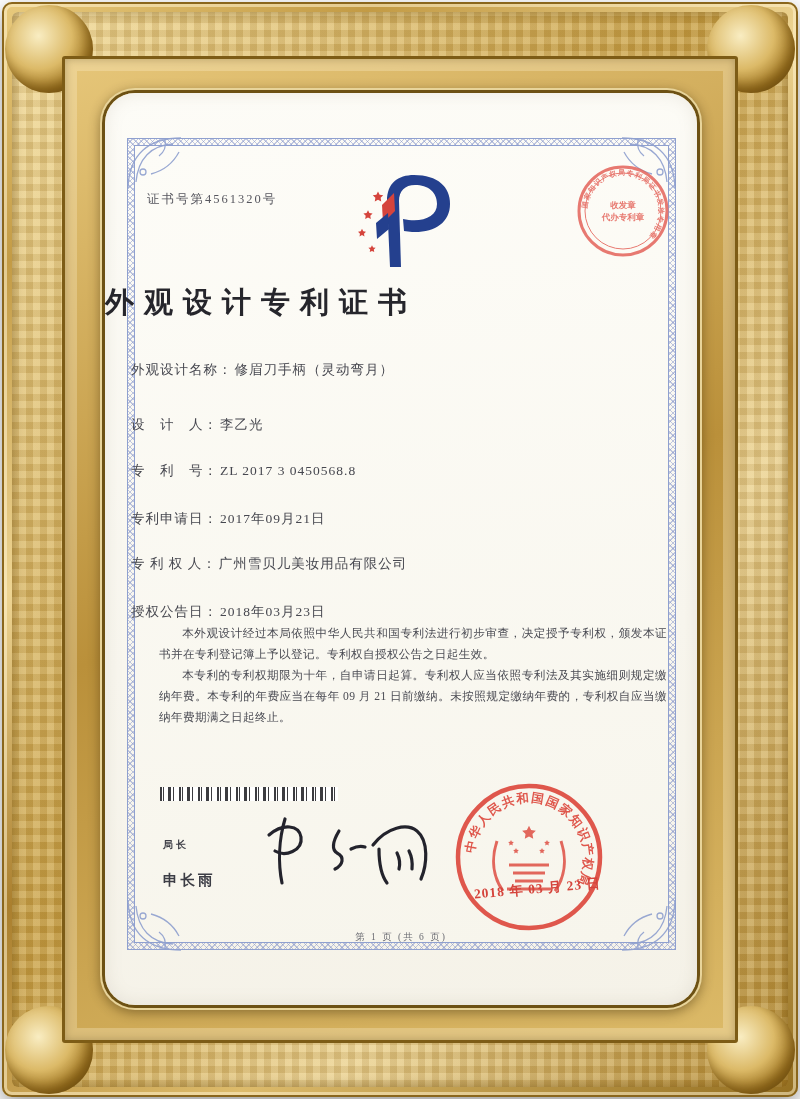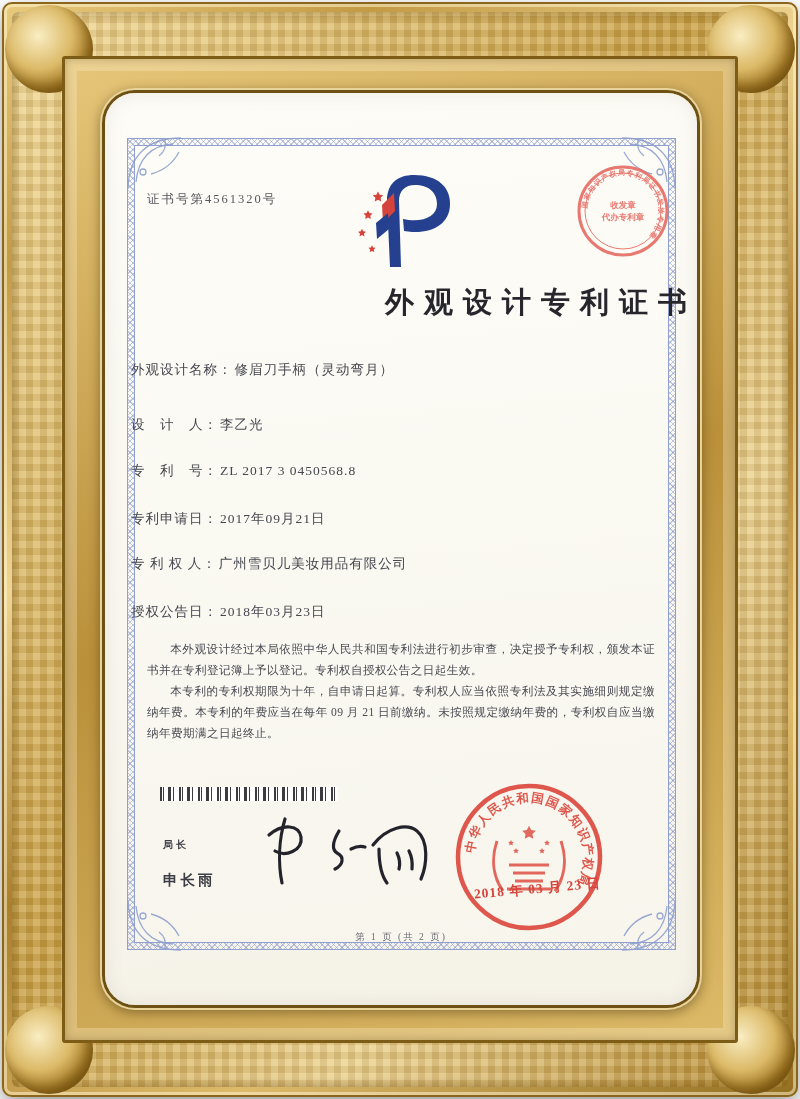--- a/index.html
+++ b/index.html
@@ -32,25 +32,25 @@
     border:1px solid #8fa0cf;padding:6px;box-sizing:border-box;
     background:
       repeating-linear-gradient(45deg,rgba(130,146,202,.50) 0 1px,transparent 1px 4px),
       repeating-linear-gradient(-45deg,rgba(130,146,202,.50) 0 1px,transparent 1px 4px);}
   .blue-border-inner{width:100%;height:100%;border:1px solid #8fa0cf;box-sizing:border-box;
     background:linear-gradient(175deg,#fdfcf7,#f7f5ec);}
   .flourish{position:absolute;width:66px;height:66px;color:#8fa0cf;opacity:.9}
   
   .cert-no{position:absolute;left:42px;top:98px;font-size:12.5px;letter-spacing:2px;color:#56565e;}
   .logo{position:absolute;left:233px;top:78px;width:126px;height:102px;}
-  .title{position:absolute;left:0;top:190px;width:100%;text-align:right;
+  .title{position:absolute;left:0;top:190px;width:100%;text-align:left;
     font-size:29px;font-weight:700;letter-spacing:10px;color:#26262c;}
   .field{position:absolute;left:26px;font-size:13.5px;letter-spacing:1px;color:#46474f;white-space:nowrap;}
   .flabel{margin-right:2px;}
-  .paras{position:absolute;left:42px;top:530px;width:508px;color:#4a4b53;margin-top:16px;}
+  .paras{position:absolute;left:54px;top:530px;width:508px;color:#4a4b53;}
   .paras p{margin:0;text-indent:2em;text-align:justify;font-size:11.6px;line-height:1.82;letter-spacing:.4px;}
   .barcode{position:absolute;left:55px;top:694px;width:178px;height:14px;
     background:repeating-linear-gradient(90deg,#3c3c40 0 2px,#fff 2px 3px,#3c3c40 3px 4px,#fff 4px 8px,#3c3c40 8px 11px,#fff 11px 13px,#3c3c40 13px 14px,#fff 14px 19px);}
   .sig-title{position:absolute;left:58px;top:745px;font-size:10px;font-weight:700;letter-spacing:3px;color:#3c3d45;text-align:center;}
   .sig-name{position:absolute;left:58px;top:778px;font-size:14.5px;font-weight:700;letter-spacing:3px;color:#3c3d45;}
   .signature{position:absolute;left:150px;top:712px;width:185px;height:90px;}
   .seal{position:absolute;left:348px;top:688px;width:152px;height:152px;opacity:.92;}
   .seal-date{position:absolute;left:345px;top:787px;width:175px;text-align:center;
     color:#d5443c;font-size:13.5px;font-weight:700;letter-spacing:1px;transform:rotate(-5deg);}
   .footer{position:absolute;left:0;top:838px;width:100%;text-align:center;font-size:9.5px;letter-spacing:2px;color:#6a6b72;}
@@ -184,15 +184,15 @@
       </defs>
       <circle cx="48" cy="48" r="44" fill="none" stroke="#e4635a" stroke-width="3"></circle>
       <circle cx="48" cy="48" r="38" fill="none" stroke="#e4635a" stroke-width="1"></circle>
       <text font-size="7" letter-spacing="1.2" fill="#e4635a" font-weight="700">
         <textPath href="#ringT" startOffset="1%">国家知识产权局专利局证书发放专用章</textPath>
       </text>
       <text x="48" y="45" text-anchor="middle" font-size="8.5" fill="#e4635a" font-weight="700">收发章</text>
       <text x="48" y="57" text-anchor="middle" font-size="8.5" fill="#e4635a" font-weight="700">代办专利章</text>
     </svg>
 
-    <div class="footer">第 1 页 (共 2 页)</div>
+    <div class="footer">第 1 页 (共 6 页)</div>
   </div>
 </div>
 
 </body></html>

